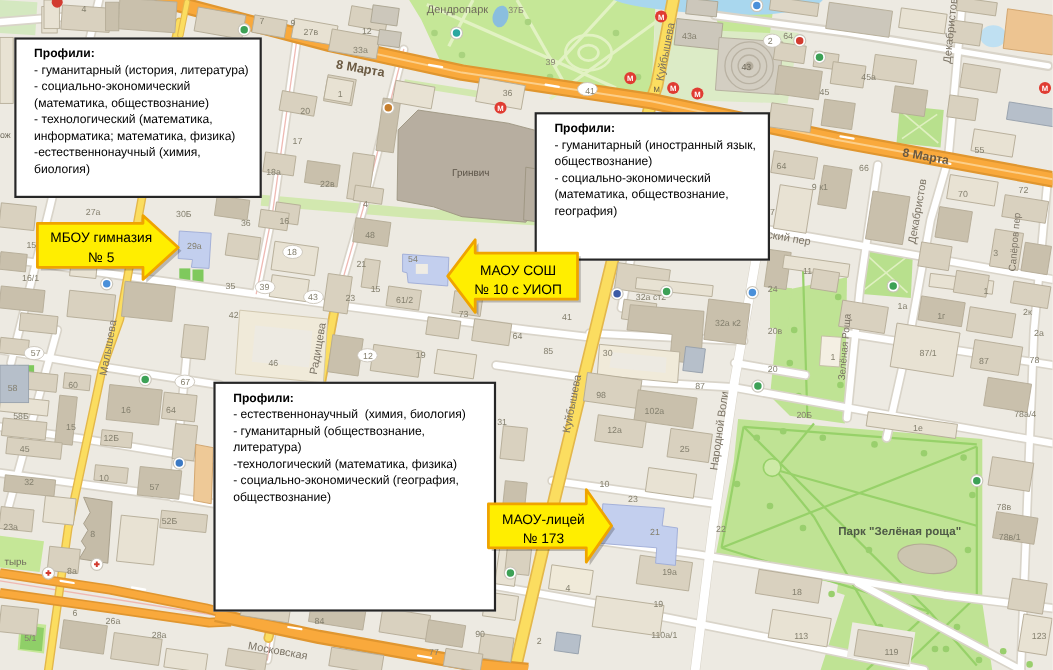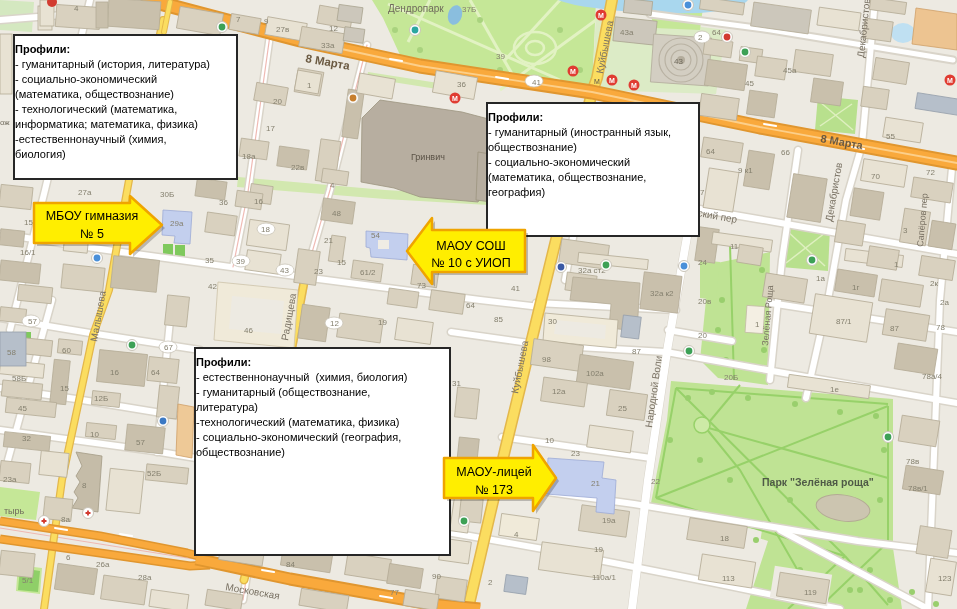--- a/index.html
+++ b/index.html
@@ -1,18 +1,18 @@
 <!DOCTYPE html>
 <html><head>
 <meta charset="utf-8">
 <style>
 html,body{margin:0;padding:0}
 #wrap{position:relative;width:957px;height:609px;overflow:hidden;background:#edeae2;font-family:"Liberation Sans",sans-serif}
 svg{position:absolute;left:0;top:0}
-.box{position:absolute;background:#fff;border:2px solid #262626;box-sizing:border-box;padding:6px 0;font-size:11px;line-height:15px;color:#000;white-space:nowrap}
+.box{position:absolute;background:#fff;border:2px solid #262626;box-sizing:border-box;padding:6px 16px;font-size:11px;line-height:15px;color:#000;white-space:nowrap}
 .box b{font-weight:bold}
 </style>
 </head>
 <body>
 <div id="wrap">
 
 <svg width="957" height="609" viewBox="0 0 957 609">
 
 <rect x="0" y="0" width="957" height="609" fill="#edeae2"></rect>
 <g id="parks">

